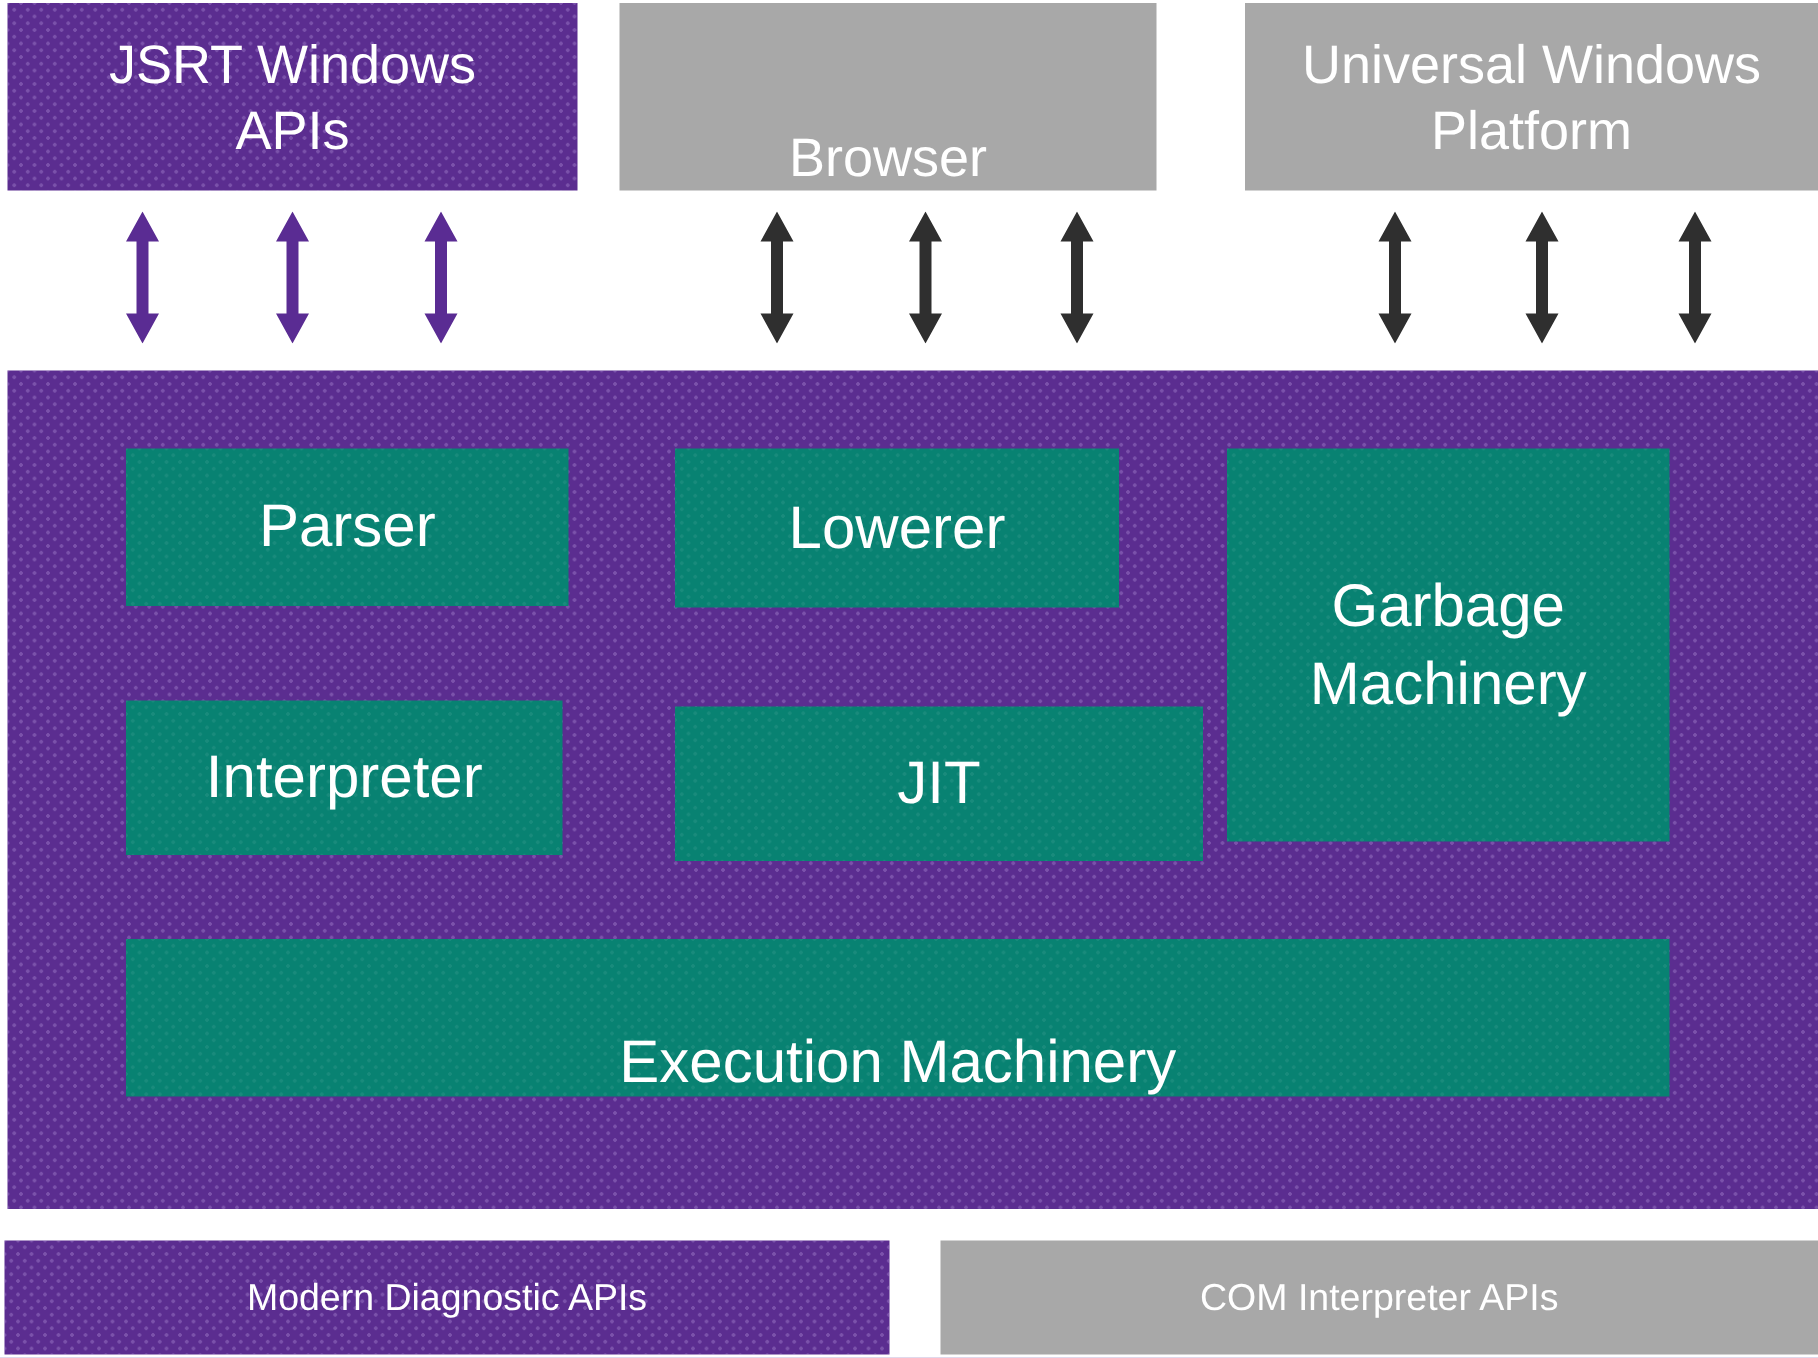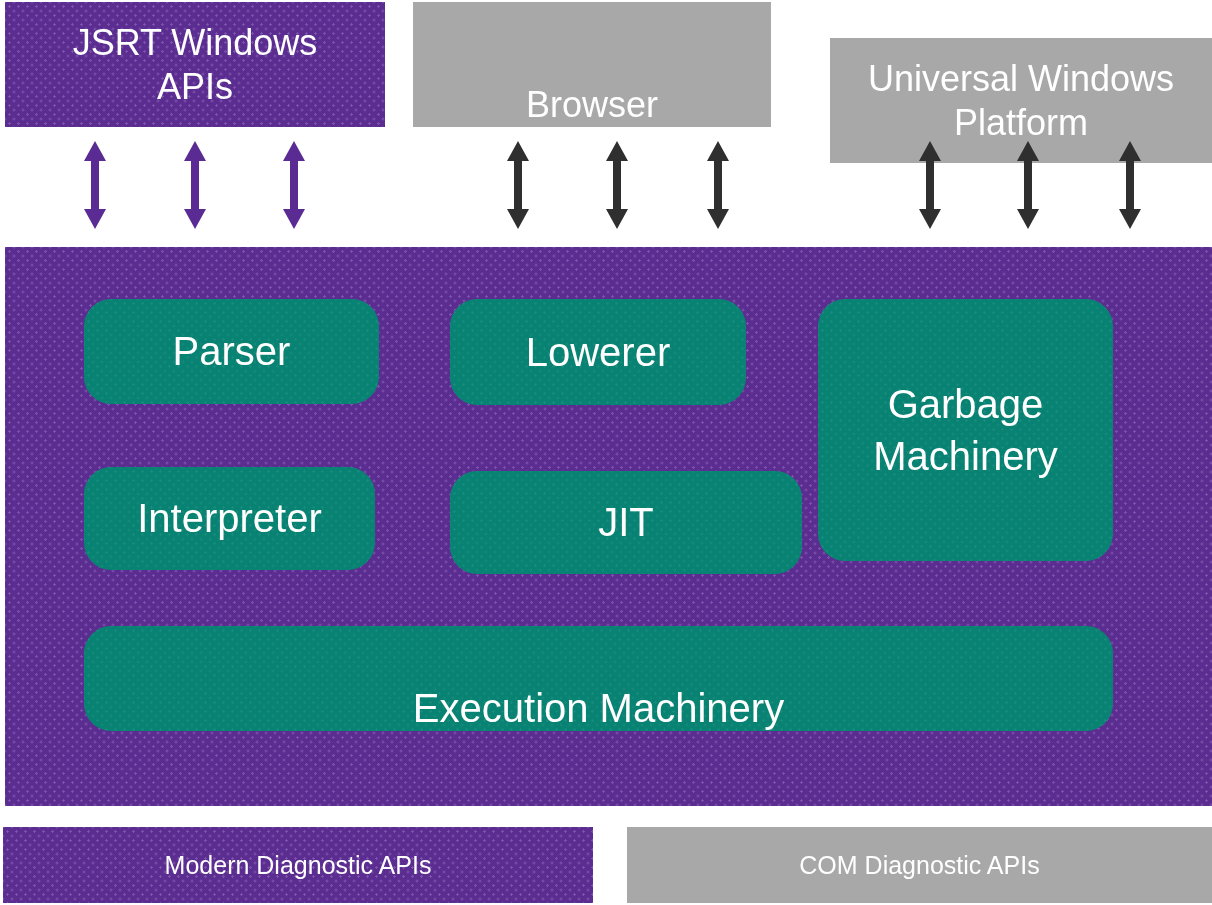--- a/index.html
+++ b/index.html
@@ -19,30 +19,29 @@
     background-size:9px 9px;
     background-position:0 0, 4.5px 4.5px;
   }
   .teal{
     background-color:var(--teal,#088272);
     background-image:
       radial-gradient(rgba(255,255,255,0.07) 1px, rgba(0,0,0,0) 1.4px),
       radial-gradient(rgba(255,255,255,0.07) 1px, rgba(0,0,0,0) 1.4px);
     background-size:9px 9px;
     background-position:0 0, 4.5px 4.5px;
-    border-radius:27px;
   }
   .gray{background-color:var(--gray,#a8a8a8);}
   .toprow{top:2px;height:125px;font-size:36px;line-height:1.22;padding:0 30px;}
   .bottomrow{top:827px;height:76px;font-size:25px;}
   .component{font-size:40px;}
   
   .jsrt{left:5px;width:380px;}
   .browser{left:413px;width:358px;align-items:flex-end;}
-  .uwp{left:830px;width:382px;margin-top:36px;}
+  .uwp{left:830px;width:382px;}
   .engine-block{left:5px;top:247px;width:1207px;height:559px;}
   .parser{left:84px;top:299px;width:295px;height:105px;}
   .lowerer{left:450px;top:299px;width:296px;height:106px;}
   .interpreter{left:84px;top:467px;width:291px;height:103px;}
   .jit{left:450px;top:471px;width:352px;height:103px;}
   .gc{left:818px;top:299px;width:295px;height:262px;line-height:1.3;}
   .exec{left:84px;top:626px;width:1029px;height:105px;align-items:flex-end;}
   .modern{left:3px;width:590px;}
   .com{left:627px;width:585px;}
   
@@ -133,16 +132,16 @@
     <span style="max-width:220px;">Garbage Machinery</span>
   </div>
   <div class="box teal component exec">
     <span>Execution Machinery</span>
   </div>
 
   <div class="box purple bottomrow modern">
     <span>Modern Diagnostic APIs</span>
   </div>
   <div class="box gray bottomrow com">
-    <span>COM Diagnostic APIs</span>
+    <span>COM Interpreter APIs</span>
   </div>
 
 </div>
 
 </body></html>

